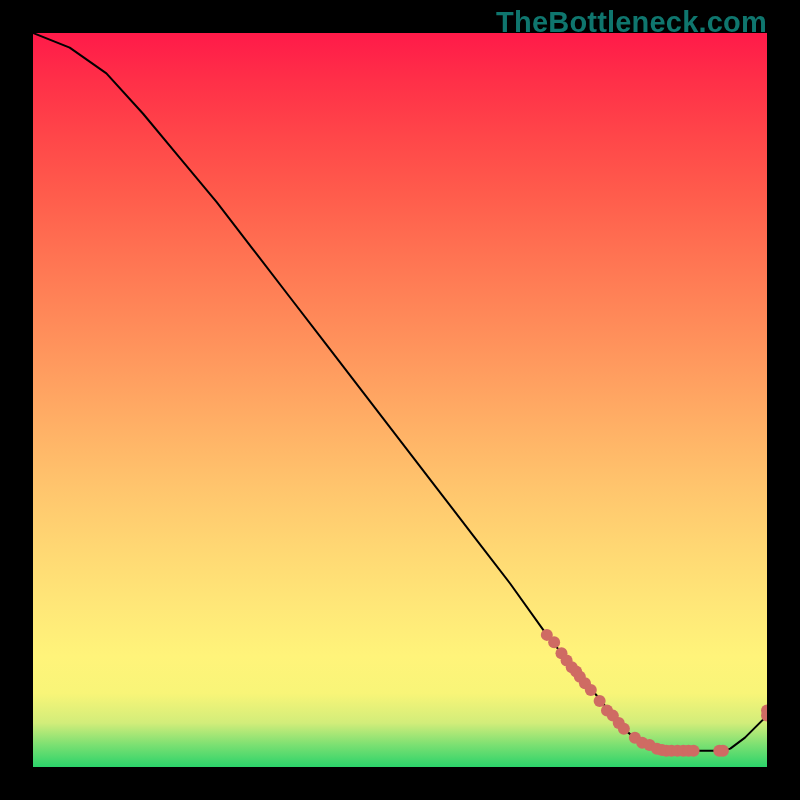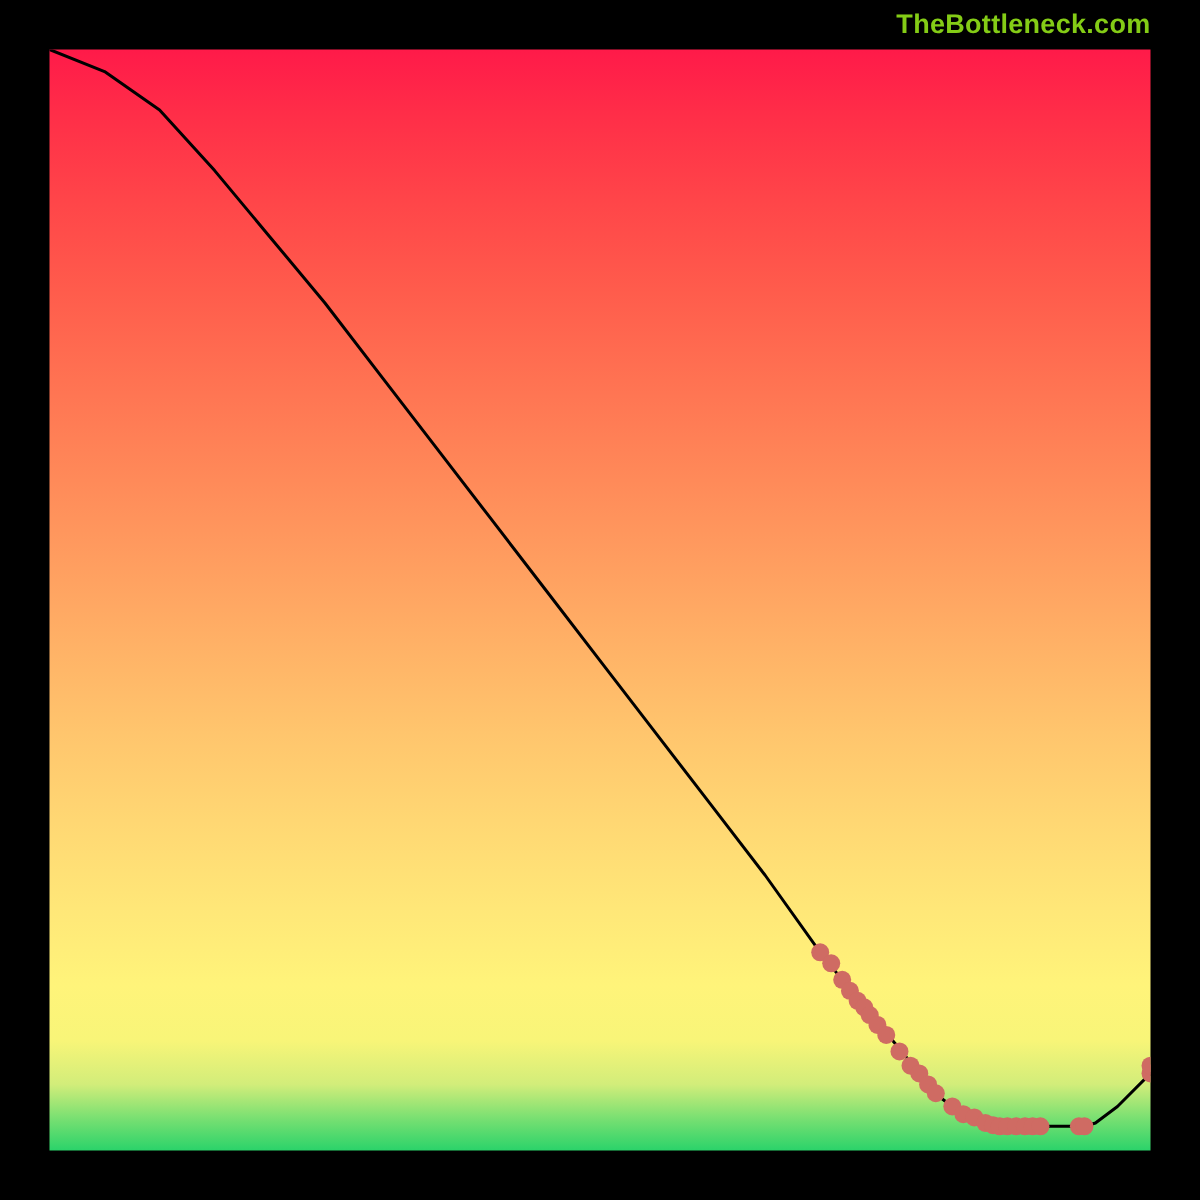--- a/index.html
+++ b/index.html
@@ -39,23 +39,23 @@
     position: absolute;
     left: 0;
     top: 0;
     width: 734px;
     height: 734px;
   }
   .watermark {
     position: absolute;
     right: 33px;
     top: 6px;
-    color: #84cc16;
+    color: #0f766e;
     font-family: Arial, Helvetica, sans-serif;
-    font-size: 18px;
+    font-size: 29px;
     font-weight: 600;
     letter-spacing: 0.2px;
     text-align: left;
   }
 </style>
 </head>
 <body>
 
 <div class="plot-frame">
   <svg class="curve-svg" viewBox="0 0 734 734">

